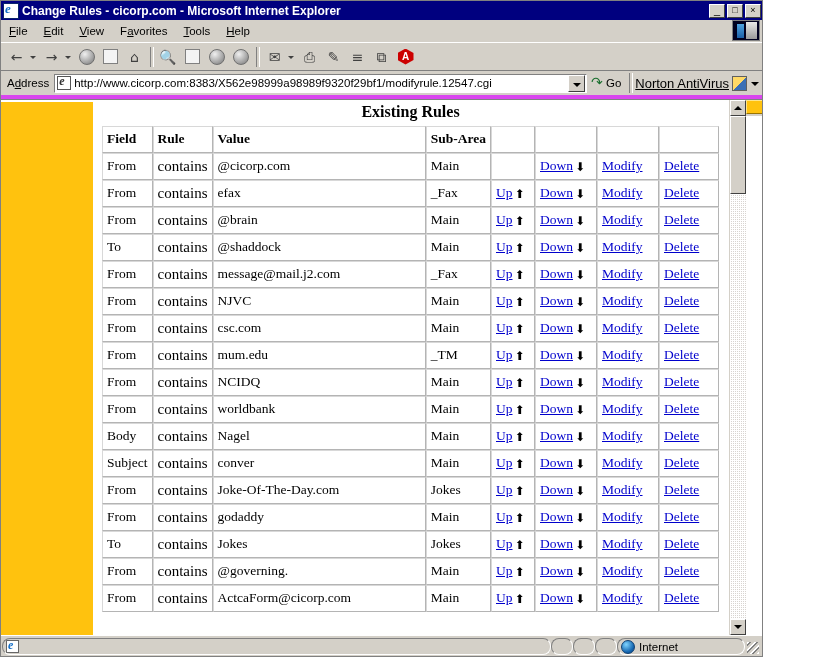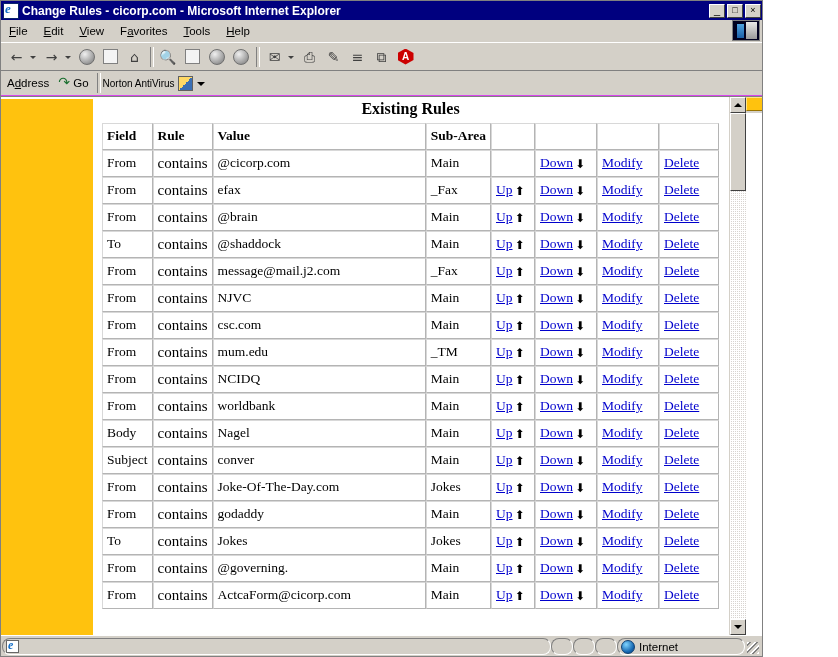--- a/index.html
+++ b/index.html
@@ -173,21 +173,21 @@
     font-family: "Liberation Sans", sans-serif;
   }
 
   
   #addressbar {
     height: 24px;
     background: #d4d0c8;
     display: flex; align-items: center;
     padding: 0 2px;
     flex: 0 0 auto;
-    border-bottom: 1px solid #d946ef;
+    border-bottom: 4px solid #d946ef;
   }
   #address-label {
     font-size: 11.5px; color: #000; padding: 0 5px 0 4px; white-space: nowrap;
     font-family: "Liberation Sans", sans-serif;
   }
   #address-field {
     flex: 1 1 auto; height: 19px;
     background: #ffffff;
     border-top: 1px solid #808080;
     border-left: 1px solid #808080;
@@ -240,22 +240,23 @@
   #go-icon::before {
     content: "\21B7"; position: absolute; left: 0; top: -3px;
     font-size: 14px; color: #1a6f2f; font-family: "DejaVu Sans", sans-serif;
   }
   #av-sep {
     width: 2px; height: 20px; margin: 0 2px;
     border-left: 1px solid #808080; border-right: 1px solid #ffffff;
     flex: 0 0 auto;
   }
   #av-label {
-    font-size: 10px; color: #000; white-space: nowrap; flex: 0 0 auto;
-    font-family: "Liberation Sans", sans-serif;
+    font-size: 13px; color: #000; white-space: nowrap; flex: 0 0 auto;
+    font-family: "Liberation Sans", sans-serif;
+    text-decoration: underline;
   }
   #av-icon {
     width: 15px; height: 15px; margin: 0 3px; flex: 0 0 auto;
     background: linear-gradient(135deg,#ffd966 50%, #3a6fb5 50%);
     border: 1px solid #606060; box-sizing: border-box;
   }
   #av-drop {
     width: 10px; height: 16px; position: relative; flex: 0 0 auto;
   }
   #av-drop::after {
@@ -563,20 +564,25 @@
       </div>
     <div class="tb">
         <div class="g">
           <div class="ico-norton"></div>
         </div>
       </div>
   </div>
 
   <div id="addressbar">
     <div id="address-label">A<u>d</u>dress</div>
+    <div id="address-field">
+      <div id="address-favicon"></div>
+      <div id="address-url">http://www.cicorp.com:8383/X562e98999a98989f9320f29bf1/modifyrule.12547.cgi</div>
+      <div id="address-drop"></div>
+    </div>
     <div id="go-btn">
       <span id="go-icon"></span>
       <span>Go</span>
     </div>
     <div id="av-sep"></div>
     <div id="av-label">Norton AntiVirus</div>
     <div id="av-icon"></div>
     <div id="av-drop"></div>
   </div>
 

